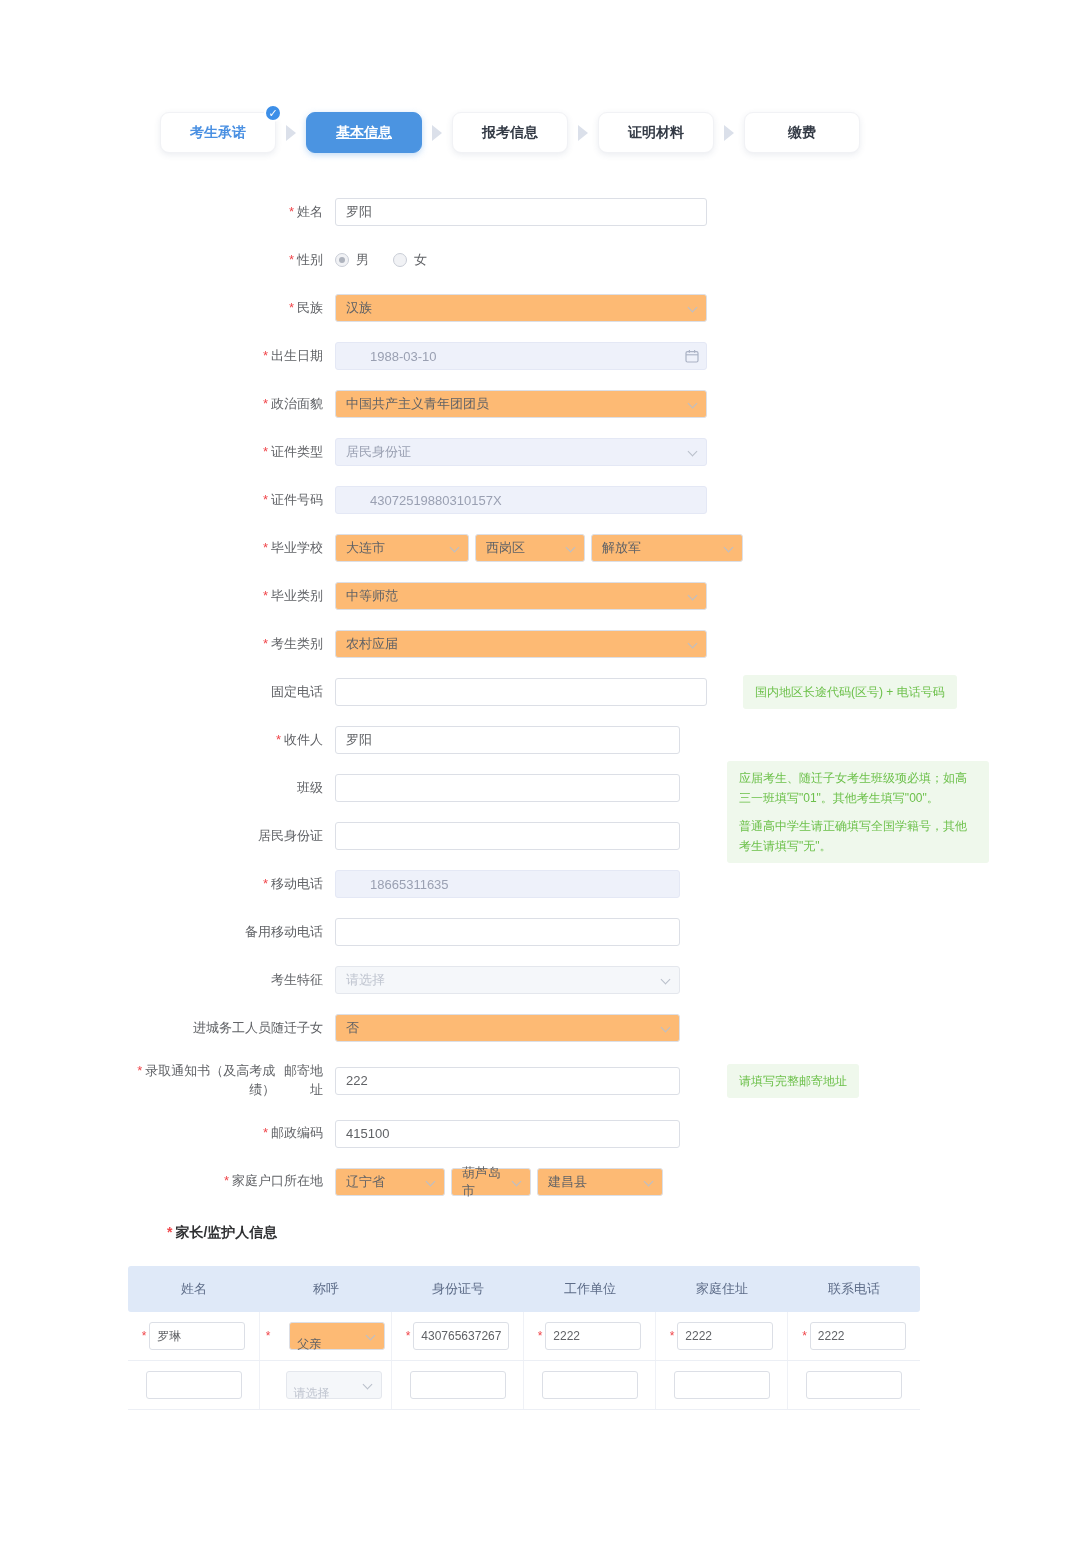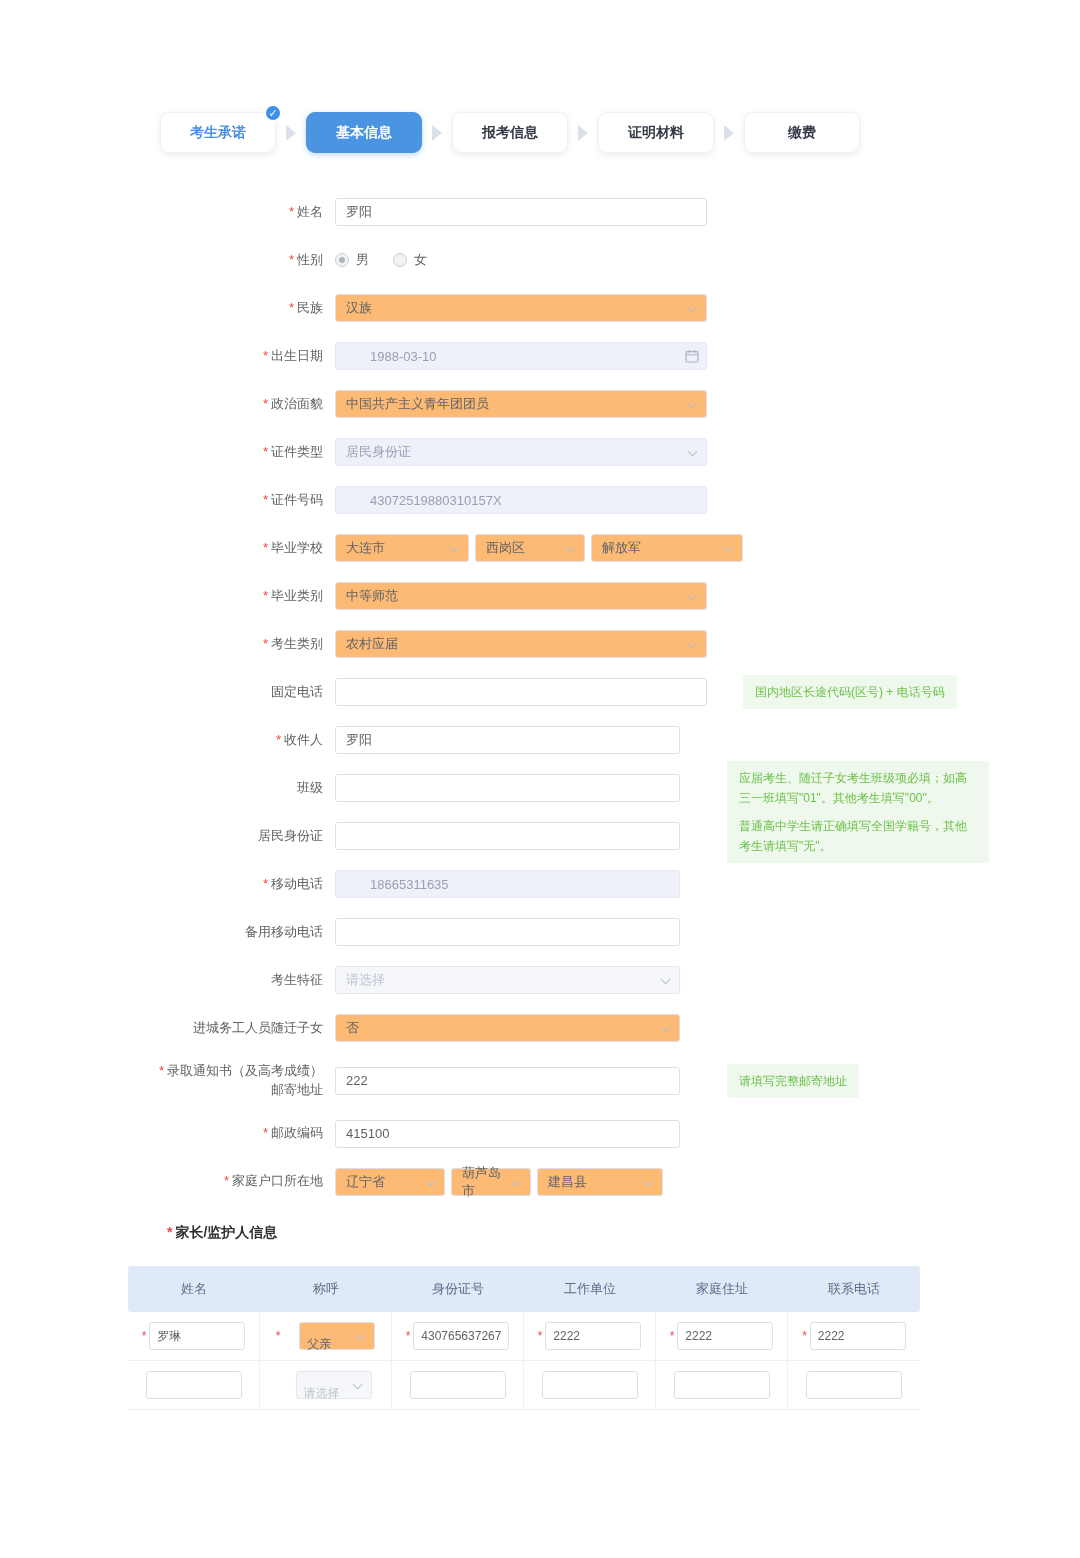--- a/index.html
+++ b/index.html
@@ -6,21 +6,21 @@
   body { background:#fff; font-family:"Liberation Sans","DejaVu Sans",sans-serif; }
   .page { position:relative; width:1080px; height:1558px; background:#fff; overflow:hidden; }
 
   
   .steps { position:absolute; left:160px; top:112px; display:flex; align-items:center; }
   .step { position:relative; height:41px; min-width:116px; padding:0 14px; border-radius:9px;
           display:flex; align-items:center; justify-content:center;
           font-size:14px; font-weight:bold; color:#333a45; background:#fff;
           border:1px solid #f1f2f5; box-shadow:0 2px 6px rgba(60,80,120,.10); cursor:pointer; }
   .step.done   { color:#4a90e2; }
-  .step.active { background:#4b94e1; border-color:#4b94e1; color:#fff; box-shadow:0 2px 6px rgba(74,148,225,.35); }
+  .step.active { background:#4b94e1; border-color:#4b94e1; color:#fff; box-shadow:0 2px 6px rgba(74,148,225,.35);text-decoration:underline; }
   .step-badge { position:absolute; top:-9px; right:-7px; width:18px; height:18px; border-radius:50%;
                 background:#3d8fe8; color:#fff; font-size:11px; line-height:15px; text-align:center;
                 border:2px solid #fff; }
   .step-arrow { width:0; height:0; border-top:8px solid transparent; border-bottom:8px solid transparent;
                 border-left:10px solid #dbe0ea; margin:0 10px; }
 
   
   .form { position:absolute; left:125px; top:198px; }
   .row { display:flex; align-items:center; min-height:28px; margin-bottom:20px; }
   .flabel { flex:none; width:210px; padding-right:12px; text-align:right;
@@ -50,34 +50,34 @@
   .rdot { position:relative; width:14px; height:14px; border-radius:50%;
           border:1px solid #c9cdd6; background:#f1f2f5; margin-right:7px; }
   .rdot.on::after { content:""; position:absolute; left:3px; top:3px; width:6px; height:6px;
                     border-radius:50%; background:#aeb3bd; }
 
   .hint { background:#eff8ec; color:#6cc04a; font-size:12px; line-height:1.7;
           padding:7px 12px; border-radius:3px; margin-left:47px;
           margin-top:-14px; margin-bottom:-14px; }
   .hint.two { max-width:262px; }
 
-  .two-line-label { display:flex; flex-direction:column; align-items:flex-end; }
+  .two-line-label { display:flex; flex-direction:row; align-items:flex-end; }
 
   
   .sec-title { position:absolute; left:167px; top:1224px; font-size:14px; font-weight:bold; color:#303133; }
   .gtable { position:absolute; left:128px; top:1266px; width:792px; }
   .ghead { display:flex; align-items:center; height:46px; background:#dfe9f8; border-radius:3px; }
   .gh { width:132px; text-align:center; font-size:13px; color:#5d6c88; }
   .grow { display:flex; height:49px; border-bottom:1px solid #eceff5; }
   .gcell { width:132px; display:flex; align-items:center; justify-content:center;
            border-right:1px solid #eff1f6; }
   .gcell:last-child { border-right:none; }
   .cast { color:#f0454a; font-size:12px; margin-right:3px; }
   .cipt { width:96px; height:28px; font-size:12px; padding:0 7px; }
-  .csel { width:76px; height:28px; font-size:12px; padding:17px 18px 0 7px;margin-left:16px; }
+  .csel { width:96px; height:28px; font-size:12px; padding:17px 18px 0 7px;margin-left:16px; }
 </style>
 </head>
 <body>
 
 <div class="page">
 
   <div class="steps">
     <div class="step done">
       <span>考生承诺</span>
       <span class="step-badge">✓</span>

